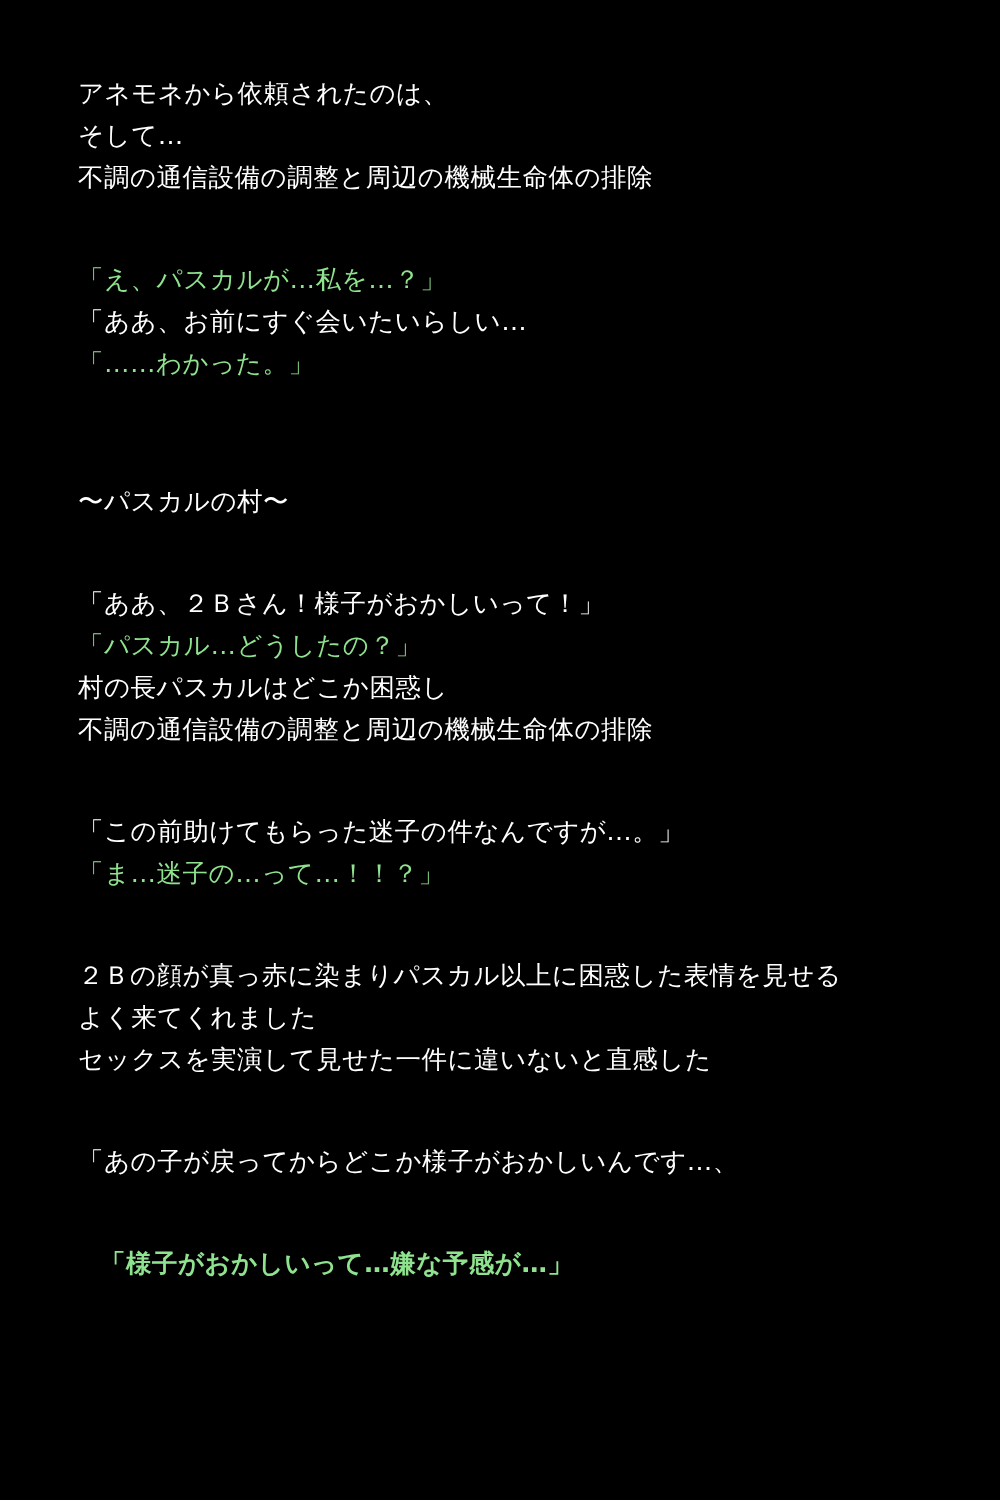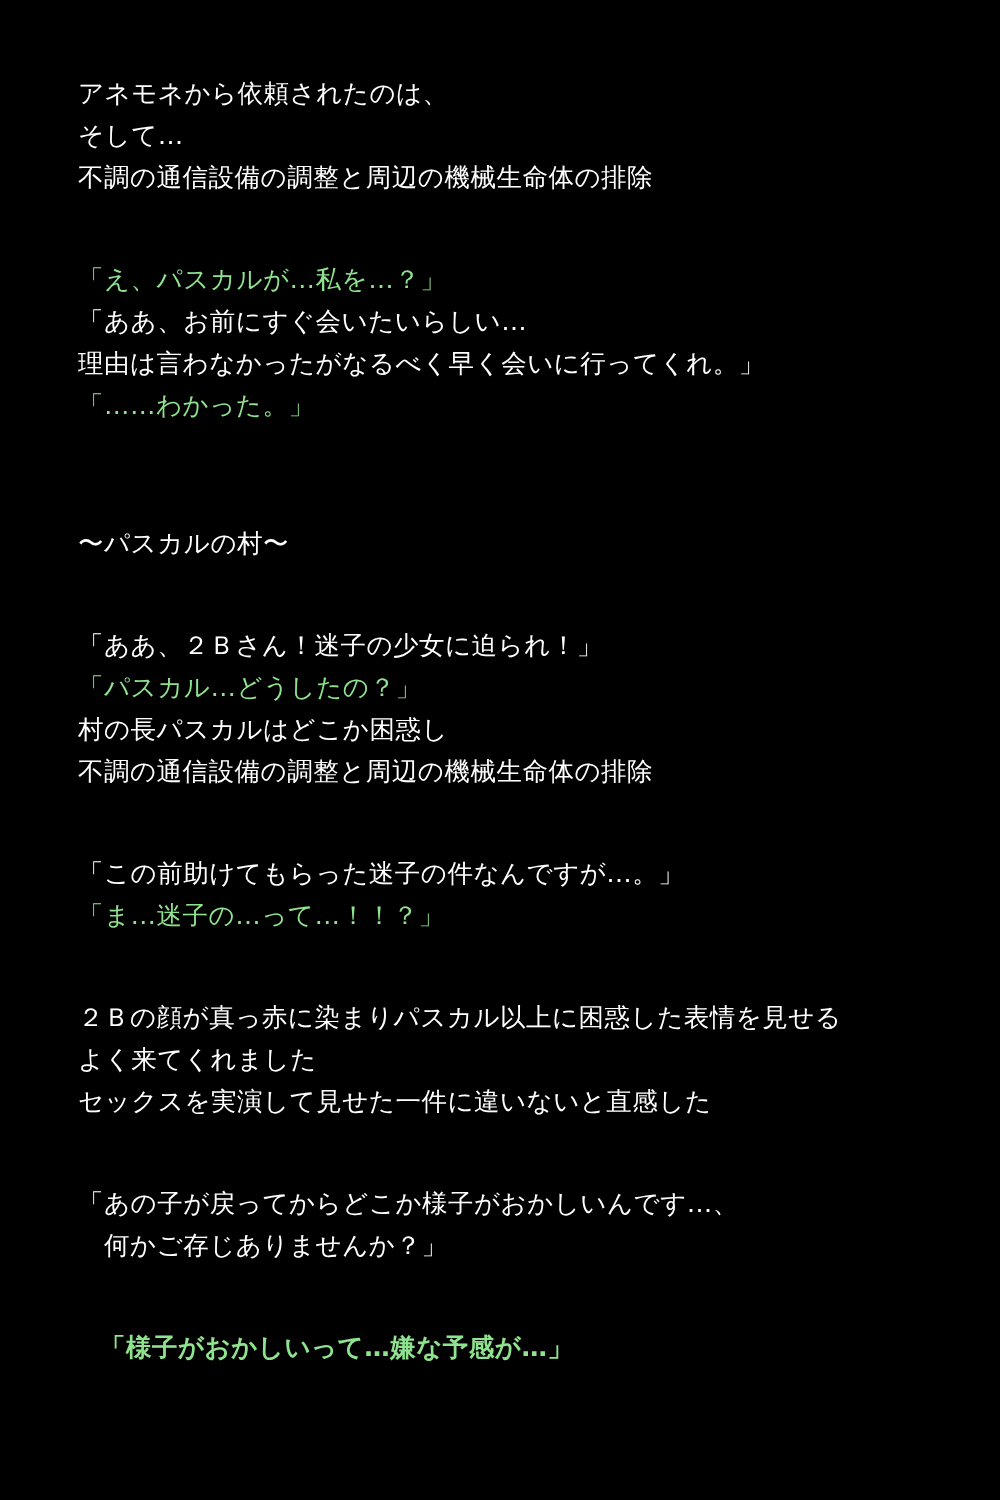--- a/index.html
+++ b/index.html
@@ -60,34 +60,33 @@
       <div class="line narration">アネモネから依頼されたのは、</div>
       <div class="line narration">そして…</div>
       <div class="line narration">不調の通信設備の調整と周辺の機械生命体の排除</div>
     </div>
 
     <div class="spacer-md"></div>
 
     <div class="para">
       <div class="line dialogue-green">「え、パスカルが…私を…？」</div>
       <div class="line narration">「ああ、お前にすぐ会いたいらしい…</div>
-      <div class="line narration">理由は言わなかったがなるべく早く会いに行ってくれ。」</div>
       <div class="line dialogue-green">「……わかった。」</div>
     </div>
 
     <div class="spacer-xl"></div>
 
     <div class="para">
       <div class="line narration">〜パスカルの村〜</div>
     </div>
 
     <div class="spacer-md"></div>
 
     <div class="para">
-      <div class="line narration">「ああ、２Ｂさん！迷子の少女に迫られ！」</div>
+      <div class="line narration">「ああ、２Ｂさん！様子がおかしいって！」</div>
       <div class="line dialogue-green">「パスカル…どうしたの？」</div>
       <div class="line narration">村の長パスカルはどこか困惑し</div>
       <div class="line narration">不調の通信設備の調整と周辺の機械生命体の排除</div>
     </div>
 
     <div class="spacer-md"></div>
 
     <div class="para">
       <div class="line narration">「この前助けてもらった迷子の件なんですが…。」</div>
       <div class="line dialogue-green">「ま…迷子の…って…！！？」</div>
@@ -98,21 +97,20 @@
     <div class="para">
       <div class="line narration">２Ｂの顔が真っ赤に染まりパスカル以上に困惑した表情を見せる</div>
       <div class="line narration">よく来てくれました</div>
       <div class="line narration">セックスを実演して見せた一件に違いないと直感した</div>
     </div>
 
     <div class="spacer-md"></div>
 
     <div class="para">
       <div class="line narration">「あの子が戻ってからどこか様子がおかしいんです…、</div>
-      <div class="line narration">　何かご存じありませんか？」</div>
     </div>
 
     <div class="spacer-md"></div>
 
     <div class="para">
       <div class="line dialogue-green indent">「様子がおかしいって…嫌な予感が…」</div>
     </div>
 
   </div>
 </div>

